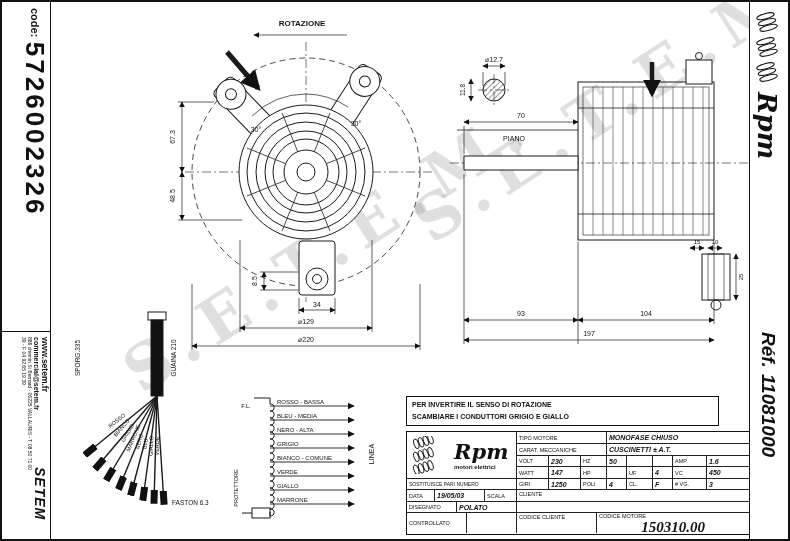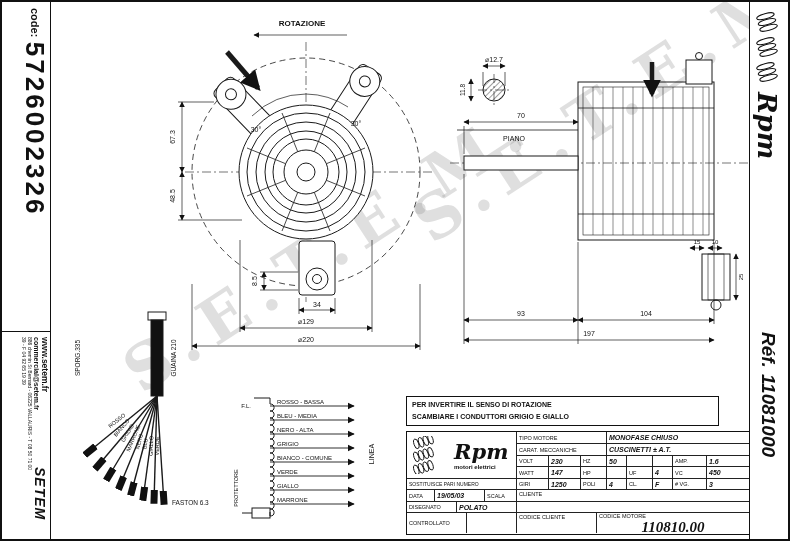--- a/index.html
+++ b/index.html
@@ -363,21 +363,21 @@
       <div class="cell lab" style="width:50px;">DISEGNATO</div>
       <div class="cell val" style="width:60px;">POLATO</div>
       <div class="cell last" style="flex:1;"></div>
     </div>
     <div class="r" style="flex:1;height:20px;border-bottom:none;">
       <div class="cell lab" style="width:60px;">CONTROLLATO</div>
       <div class="cell" style="width:50px;"></div>
       <div class="cell lab" style="width:80px;align-items:flex-start;">CODICE CLIENTE</div>
       <div class="cell last" style="flex:1;flex-direction:column;align-items:flex-start;padding:0 2px;">
         <div class="lab">CODICE MOTORE</div>
-        <div class="big-code">110810.00</div>
+        <div class="big-code">150310.00</div>
       </div>
     </div>
   </div>
 
   <div class="left-strip">
     <div class="code-box">
       <span class="code-label">code:</span>
       <span class="code-value">5726002326</span>
     </div>
     <div class="contact">

